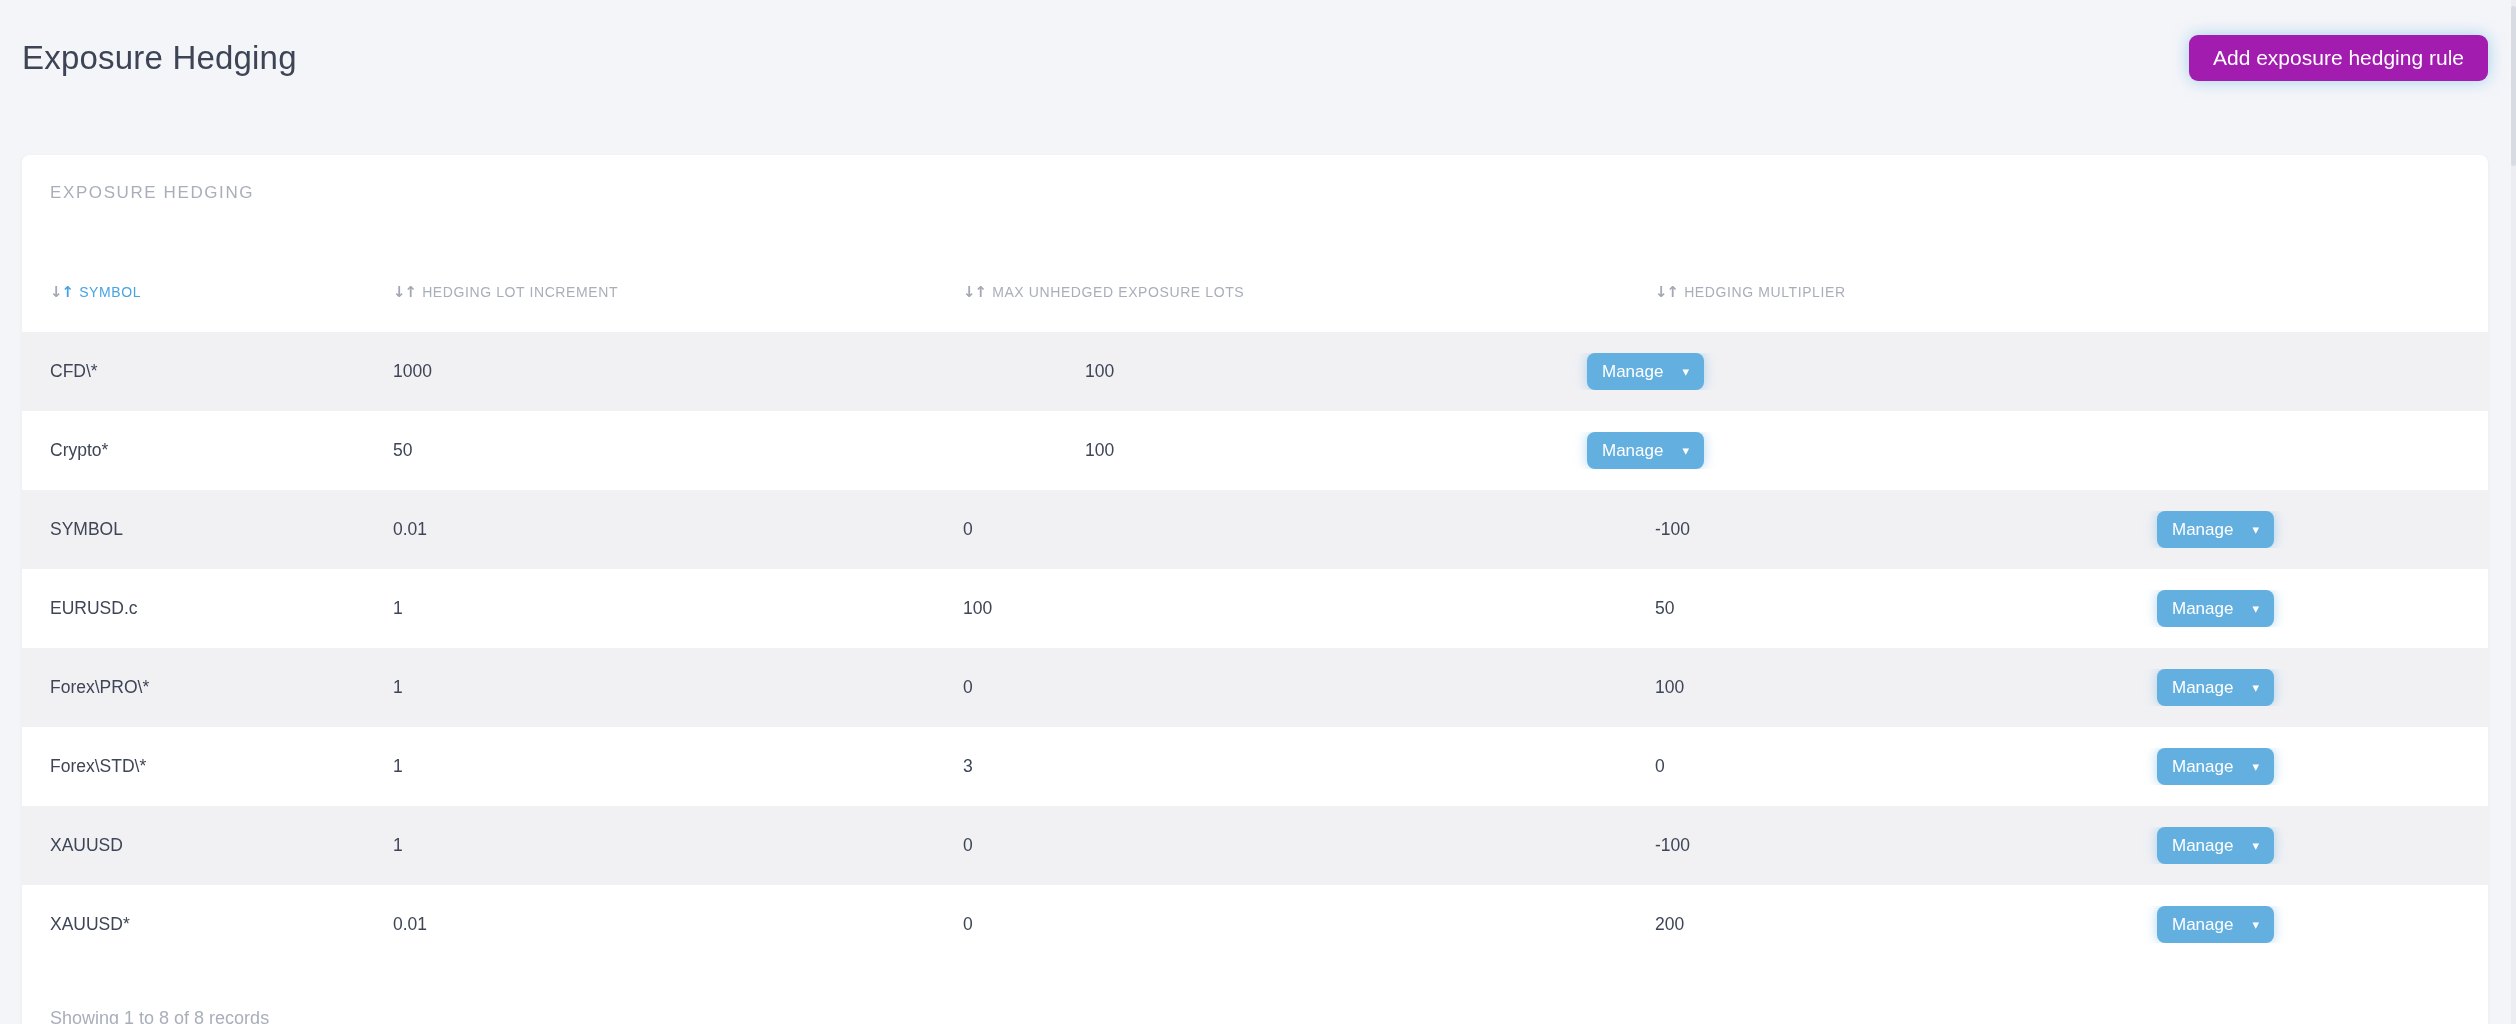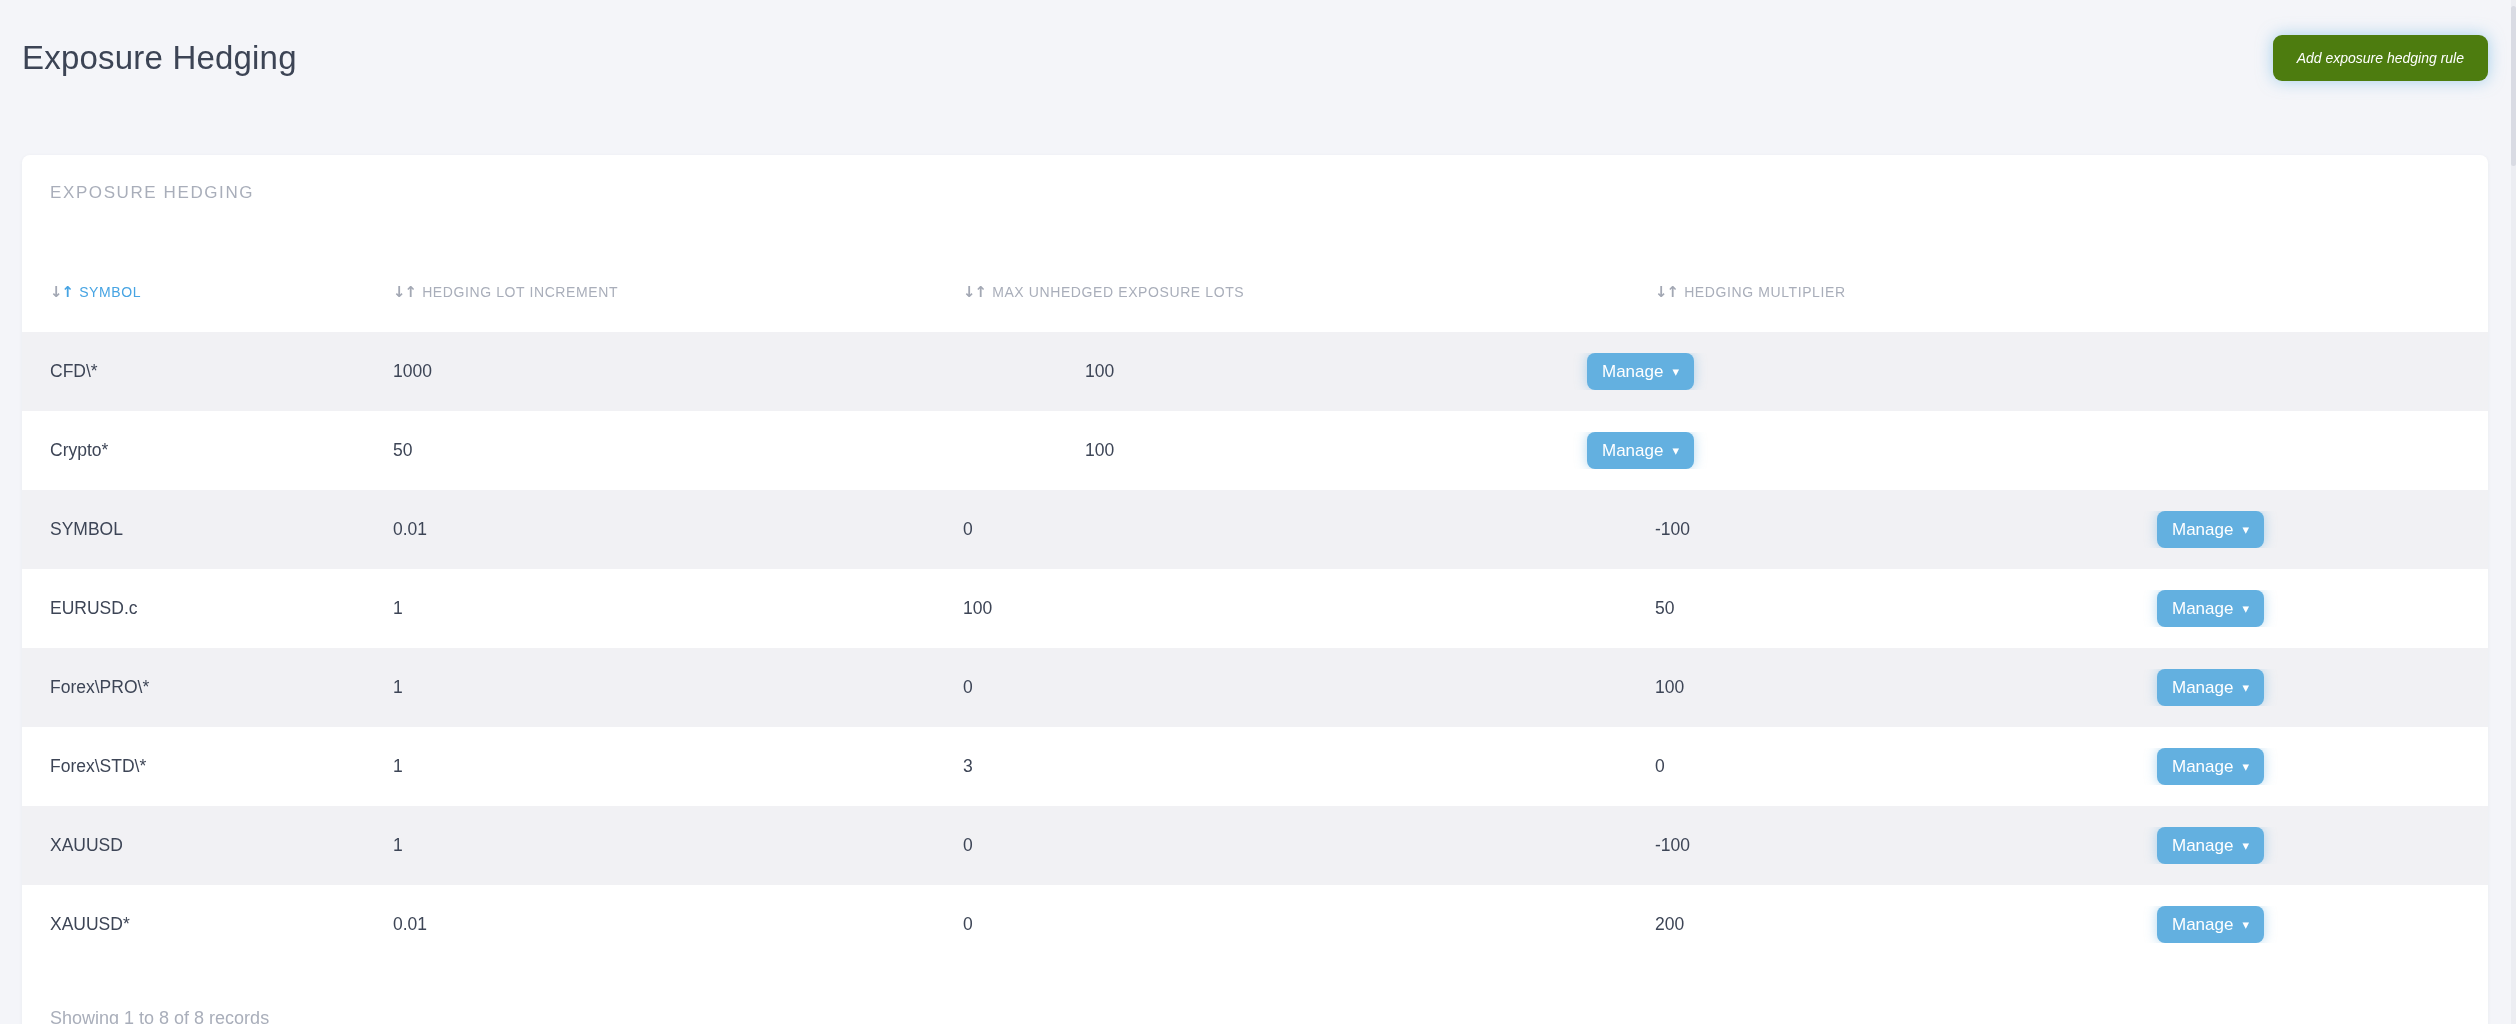--- a/index.html
+++ b/index.html
@@ -21,33 +21,32 @@
     justify-content: space-between;
     padding: 0 28px 0 22px;
   }
   .page-title {
     font-size: 33px;
     font-weight: 500;
     color: #3c4455;
     letter-spacing: 0.2px;
   }
   .btn-primary {
-    background: #4d7c0f;
+    background: #a21caf;
     color: #ffffff;
     border: none;
     border-radius: 9px;
     font-family: inherit;
-    font-size: 14px;
+    font-size: 21px;
     font-weight: 500;
     height: 46px;
     padding: 0 24px;
     box-shadow: 0 0 16px rgba(99, 176, 224, 0.55);
     cursor: pointer;
     white-space: nowrap;
-    font-style: italic;
   }
 
   
   .card {
     margin: 40px 28px 0 22px;
     background: #ffffff;
     border-radius: 8px;
     box-shadow: 0 1px 4px rgba(40, 50, 70, 0.05);
     padding: 26px 0 29px 0;
   }
@@ -119,21 +118,21 @@
     color: #ffffff;
     border: none;
     border-radius: 8px;
     height: 37px;
     padding: 0 15px;
     font-family: inherit;
     font-size: 17px;
     font-weight: 500;
     display: flex;
     align-items: center;
-    gap: 9px;
+    gap: 19px;
     box-shadow: 0 0 12px rgba(99, 176, 224, 0.5);
     cursor: pointer;
   }
   .manage-caret {
     font-family: "DejaVu Sans", sans-serif;
     font-size: 13px;
     line-height: 1;
   }
 
   

